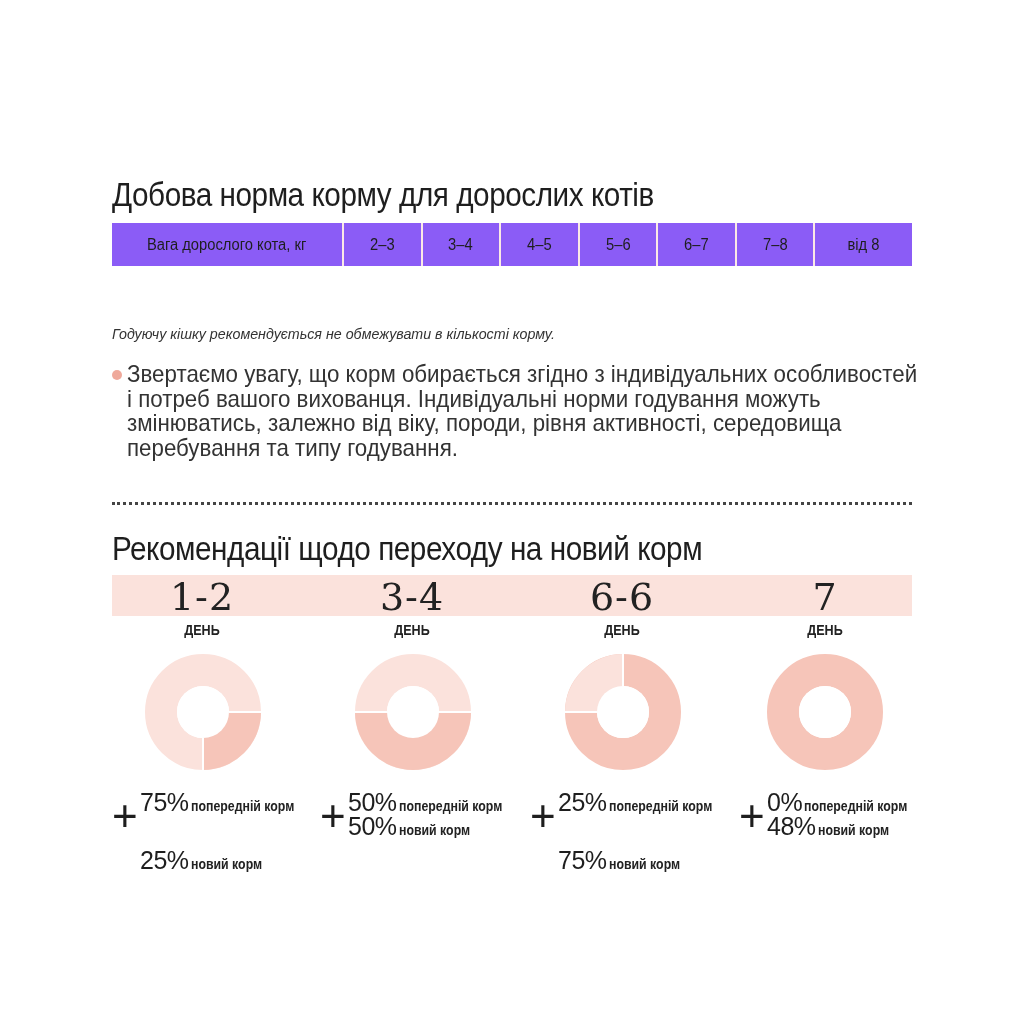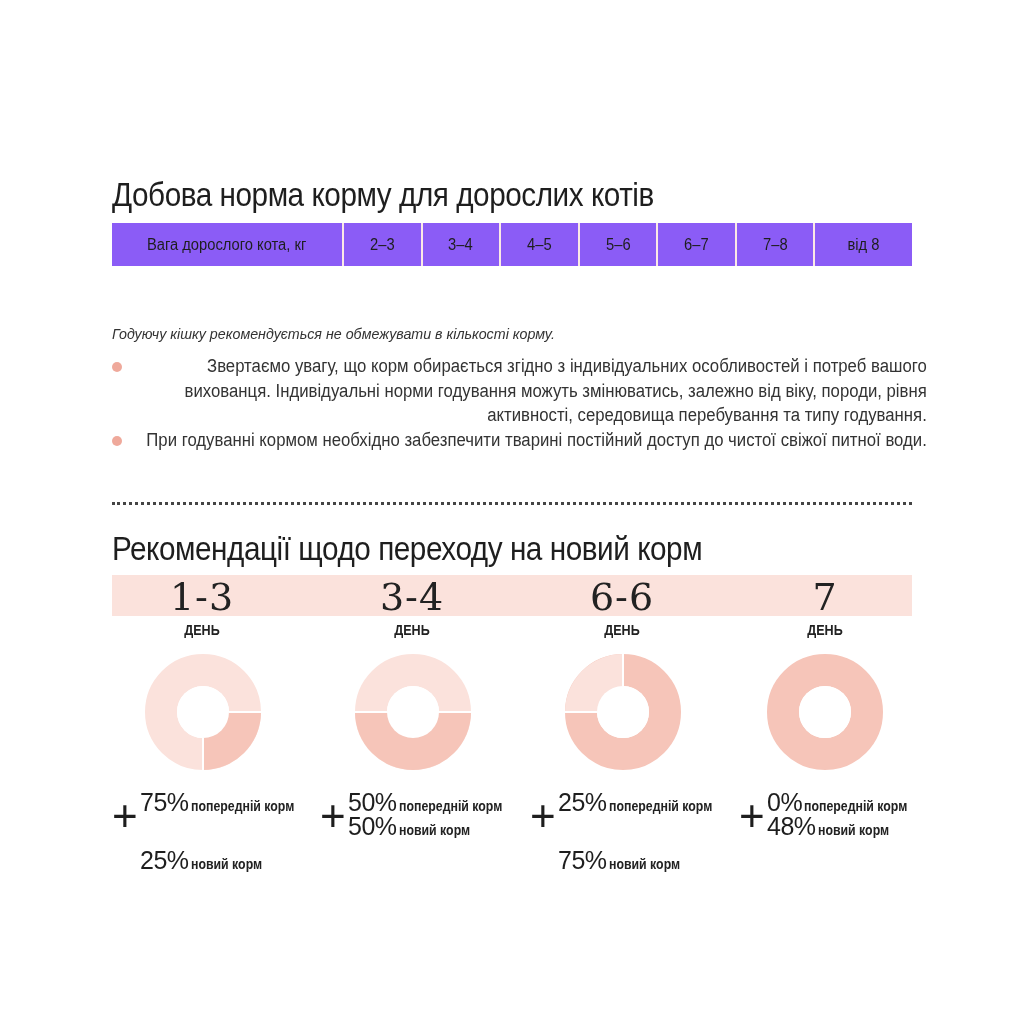--- a/index.html
+++ b/index.html
@@ -7,21 +7,21 @@
   .wrap{position:absolute;left:112px;top:0;width:800px;}
   .h1{position:absolute;left:0;font-size:33px;font-weight:400;letter-spacing:-0.5px;color:#1e1e1e;transform:scaleX(0.9);transform-origin:left center;white-space:nowrap;}
   table.norm{position:absolute;left:0;top:223px;width:800px;border-collapse:collapse;font-size:16px;}
   table.norm td{text-align:center;height:43px;border-right:2px solid #fbe9e5;padding:0;}
   table.norm tr.head td{background:#8b5cf6;}
   table.norm tr.body td{background:#fff;border-bottom:2px solid #fbe2dc;}
   table.norm td.lbl{width:230px;}
   table.norm td:last-child{border-right:none;}
   .cell-txt{display:inline-block;transform:scaleX(0.92);}
   .note{position:absolute;left:0;top:325px;font-size:15.5px;font-style:italic;color:#333;transform:scaleX(0.92);transform-origin:left center;white-space:nowrap;}
-  .bullets{position:absolute;left:0;top:354px;width:800px;font-size:18px;line-height:24.5px;color:#333;text-align:right;}
+  .bullets{position:absolute;left:0;top:362px;width:800px;font-size:24px;line-height:24.5px;color:#333;}
   .bullet{position:relative;padding-left:15px;margin-bottom:0;}
   .dot{position:absolute;left:0;top:8px;width:10px;height:10px;border-radius:50%;background:#efa99b;}
   .btxt{display:block;transform:scaleX(0.93);transform-origin:left top;width:860px;}
   .divider{position:absolute;left:0;top:502px;width:800px;height:0;border-top:3px dotted #444;}
   .band{position:absolute;left:0;top:575px;width:800px;height:41px;background:#fbe2dc;}
   .stage{position:absolute;top:575px;width:200px;text-align:center;}
   .days{font-family:"DejaVu Serif","Liberation Serif",serif;font-size:38px;line-height:44px;color:#222;font-weight:300;letter-spacing:1px;}
   .daylbl{font-size:14px;font-weight:700;color:#222;margin-top:3px;transform:scaleX(0.9);}
   .donut{position:absolute;top:654px;width:116px;height:116px;}
   .ratio{position:absolute;top:792px;height:50px;}
@@ -52,34 +52,30 @@
   </tbody>
     </table>
 
   <div class="note">Годуючу кішку рекомендується не обмежувати в кількості корму.</div>
 
   <div class="bullets">
     <div class="bullet">
       <span class="dot"></span>
       <span class="btxt">Звертаємо увагу, що корм обирається згідно з індивідуальних особливостей і потреб вашого вихованця. Індивідуальні норми годування можуть змінюватись, залежно від віку, породи, рівня активності, середовища перебування та типу годування.</span>
     </div>
-    <div class="bullet">
-      <span class="dot"></span>
-      <span class="btxt">При годуванні кормом необхідно забезпечити тварині постійний доступ до чистої свіжої питної води.</span>
-    </div>
   </div>
 
   <div class="divider"></div>
 
   <div class="h1" style="top:530px;">Рекомендації щодо переходу на новий корм</div>
 
   <div class="band"></div>
 
   <div class="stage" style="left:-10px;">
-    <div class="days">1-3</div>
+    <div class="days">1-2</div>
     <div class="daylbl">ДЕНЬ</div>
   </div>
   <div class="stage" style="left:200px;">
     <div class="days">3-4</div>
     <div class="daylbl">ДЕНЬ</div>
   </div>
   <div class="stage" style="left:410px;">
     <div class="days">6-6</div>
     <div class="daylbl">ДЕНЬ</div>
   </div>

